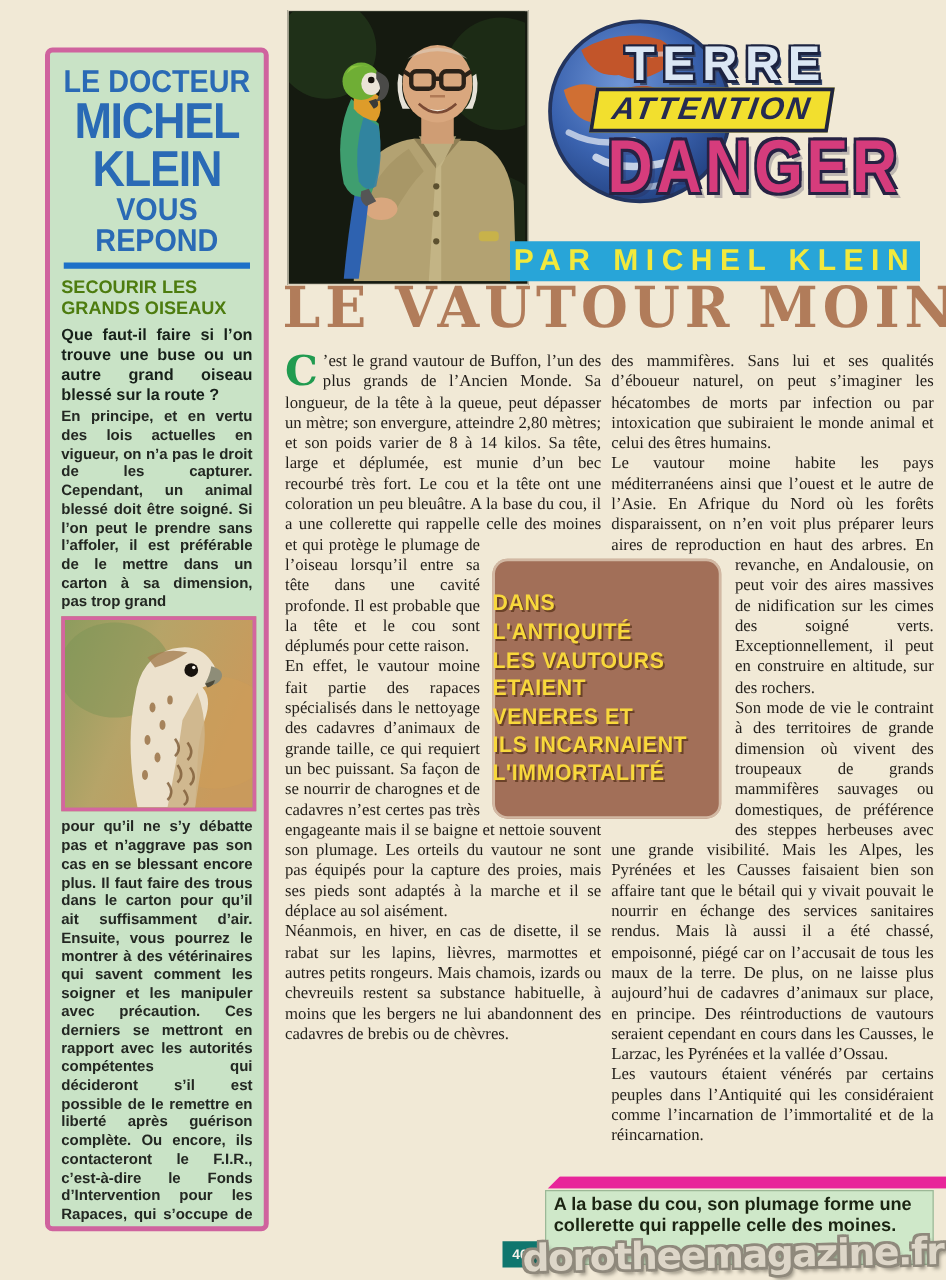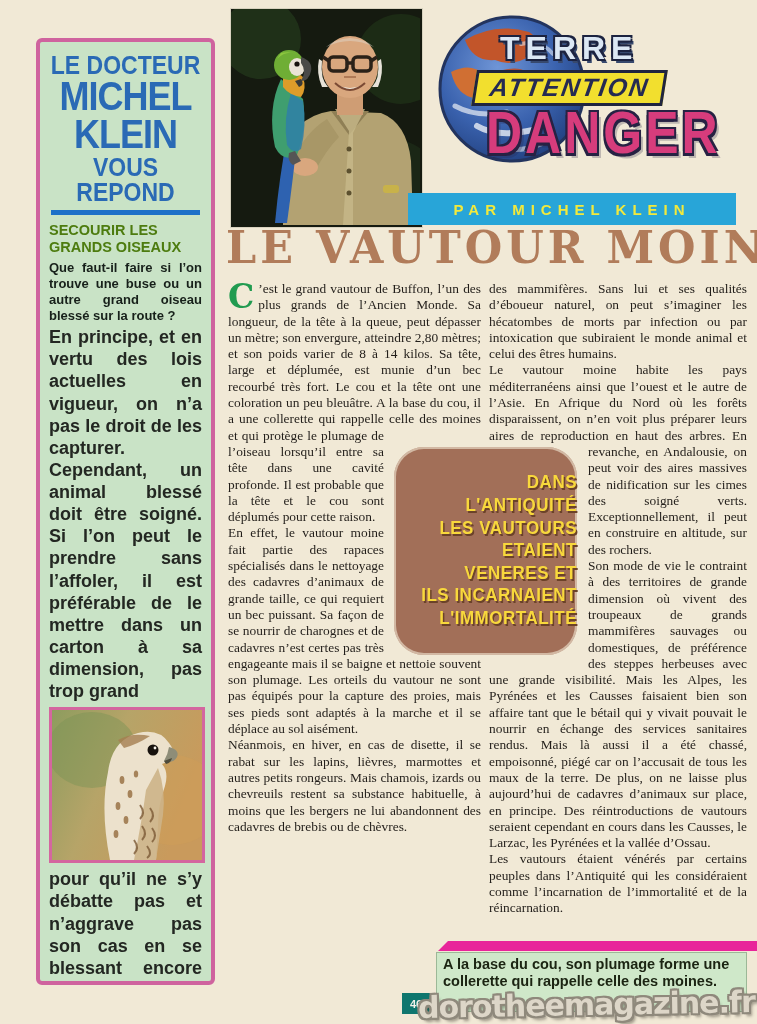--- a/index.html
+++ b/index.html
@@ -9,64 +9,64 @@
   
   .sidebar{position:absolute;left:36px;top:38px;width:179px;height:947px;box-sizing:border-box;
     background:#c9e3c6;border:4px solid #cf639e;border-radius:6px;padding:12px 9px 8px 9px;overflow:hidden;}
   .sb-title{color:#2a6ab5;text-align:center;font-weight:700;line-height:1;}
   .sb-title .t-sm{font-size:23px;letter-spacing:0;transform:scaleY(1.1);}
   .sb-title .t-lg{font-size:36px;letter-spacing:-1px;margin-top:2px;transform:scaleY(1.12);}
   .sb-title .t-md{font-size:23px;margin-top:4px;transform:scaleY(1.1);}
   .sb-rule{height:5px;background:#1d71c8;margin:7px 2px 7px 2px;}
   .sb-heading{color:#4d7c0f;font-size:14.5px;font-weight:700;line-height:1.2;margin:0 0 3px 0;}
   .sb-question{color:#17201a;font-size:13px;font-weight:700;line-height:1.24;margin:0 0 2px 0;text-align:justify;}
-  .sb-text{color:#232722;font-size:18px;font-weight:600;line-height:1.23;margin:0;text-align:justify;}
+  .sb-text{color:#232722;font-size:12px;font-weight:600;line-height:1.23;margin:0;text-align:justify;}
   .sb-photo{width:150px;height:150px;margin:5px auto 5px auto;border:3px solid #d4669f;overflow:hidden;background:#a9a26a;}
   .sb-photo svg{display:block;}
 
   
   .klein-photo{position:absolute;left:230px;top:8px;width:191px;height:218px;margin:0;
     border:1px solid #d8d2bf;overflow:hidden;background:#151a10;}
   .klein-photo svg{display:block;}
 
   
   .masthead{position:absolute;left:430px;top:4px;width:327px;height:186px;}
   .globe{position:absolute;left:7px;top:10px;width:150px;height:150px;}
-  .terre{position:absolute;left:70px;top:26px;font-weight:700;font-size:32px;font-family:"Liberation Sans",sans-serif;
+  .terre{position:absolute;left:70px;top:26px;font-weight:700;font-size:39px;font-family:"Liberation Sans",sans-serif;
     letter-spacing:6px;color:#dbe7f4;
     text-shadow:-2px -2px 0 #1c2340,2px -2px 0 #1c2340,-2px 2px 0 #1c2340,2px 2px 0 #1c2340,3px 4px 0 #37496e;text-align:center;}
   .attention-wrap{position:absolute;left:44px;top:66px;transform:skewX(-9deg);}
   .attention{display:inline-block;background:#f2df2e;border:3px solid #20253f;padding:0 13px 1px 13px;
     font-style:italic;font-weight:700;font-size:25px;color:#252a52;letter-spacing:2px;font-family:"Liberation Sans",sans-serif;}
   .danger{position:absolute;left:56px;top:99px;font-weight:700;font-size:50px;line-height:1;
     color:#d63c7c;letter-spacing:3px;transform:scaleY(1.2);transform-origin:top left;
     text-shadow:-2px -2px 0 #272243,2px -2px 0 #272243,-2px 2px 0 #272243,2px 2px 0 #272243,4px 4px 0 rgba(39,34,67,.25);}
 
   .byline{position:absolute;left:408px;top:193px;width:328px;height:32px;background:#28a5d8;
     display:flex;align-items:center;justify-content:center;}
-  .byline span{font-weight:700;font-size:15px;color:#f2e93c;letter-spacing:6px;}
+  .byline span{font-weight:700;font-size:24px;color:#f2e93c;letter-spacing:6px;}
 
   
   .title{position:absolute;left:226px;top:224px;width:531px;margin:0;text-align:center;
     font-family:"DejaVu Serif",serif;font-weight:700;font-size:43px;line-height:1.05;color:#b17c5a;
     letter-spacing:4px;transform:scaleY(1.05);transform-origin:top left;white-space:nowrap;}
 
   .body{position:absolute;left:228px;top:281px;width:519px;height:680px;display:flex;gap:8px;
     font-family:"Liberation Serif",serif;font-size:13.4px;line-height:16.3px;color:#221e1a;text-align:justify;}
   .col{overflow:hidden;}
   .col1{width:253px;}
   .col2{width:258px;}
   .body p{margin:0;}
   .dropcap{float:left;font-family:"DejaVu Serif",serif;font-weight:700;font-size:33px;line-height:27px;
     color:#219b50;margin:2px 4px 0 0;}
   .spacer-r{float:right;width:90px;height:208px;margin:2px 0 4px 7px;}
   .spacer-l{float:left;width:92px;height:212px;margin:2px 7px 4px 0;}
 
-  .highlight{position:absolute;left:394px;top:447px;width:183px;height:208px;background:#a26f58;border-radius:30px;
-    display:flex;flex-direction:column;align-items:flex-end;justify-content:center;gap:1px;
+  .highlight{position:absolute;left:394px;top:447px;width:183px;height:208px;background:#a26f58;border-radius:12px;
+    display:flex;flex-direction:column;align-items:flex-start;justify-content:center;gap:1px;
     box-shadow:0 0 0 2px rgba(241,233,214,.6) inset;}
   .highlight div{font-weight:700;font-size:17px;line-height:1.27;color:#f8d83c;letter-spacing:.5px;
     text-shadow:1.5px 1.5px 0 #6b4229;transform:scaleY(1.06);white-space:nowrap;}
 
   
   .caption-bar{position:absolute;left:438px;top:941px;width:319px;height:10px;background:#e8259a;
     clip-path:polygon(10px 0,100% 0,100% 100%,0 100%);}
   .caption{position:absolute;left:436px;top:952px;width:311px;box-sizing:border-box;background:#cfe8c9;
     border:1px solid #9cb897;padding:3px 6px 20px 6px;font-weight:700;font-size:14.5px;line-height:1.2;color:#1b2412;}
   .pagenum{position:absolute;left:377px;top:993px;width:28px;height:21px;background:#0f766e;color:#f5f2ea;

